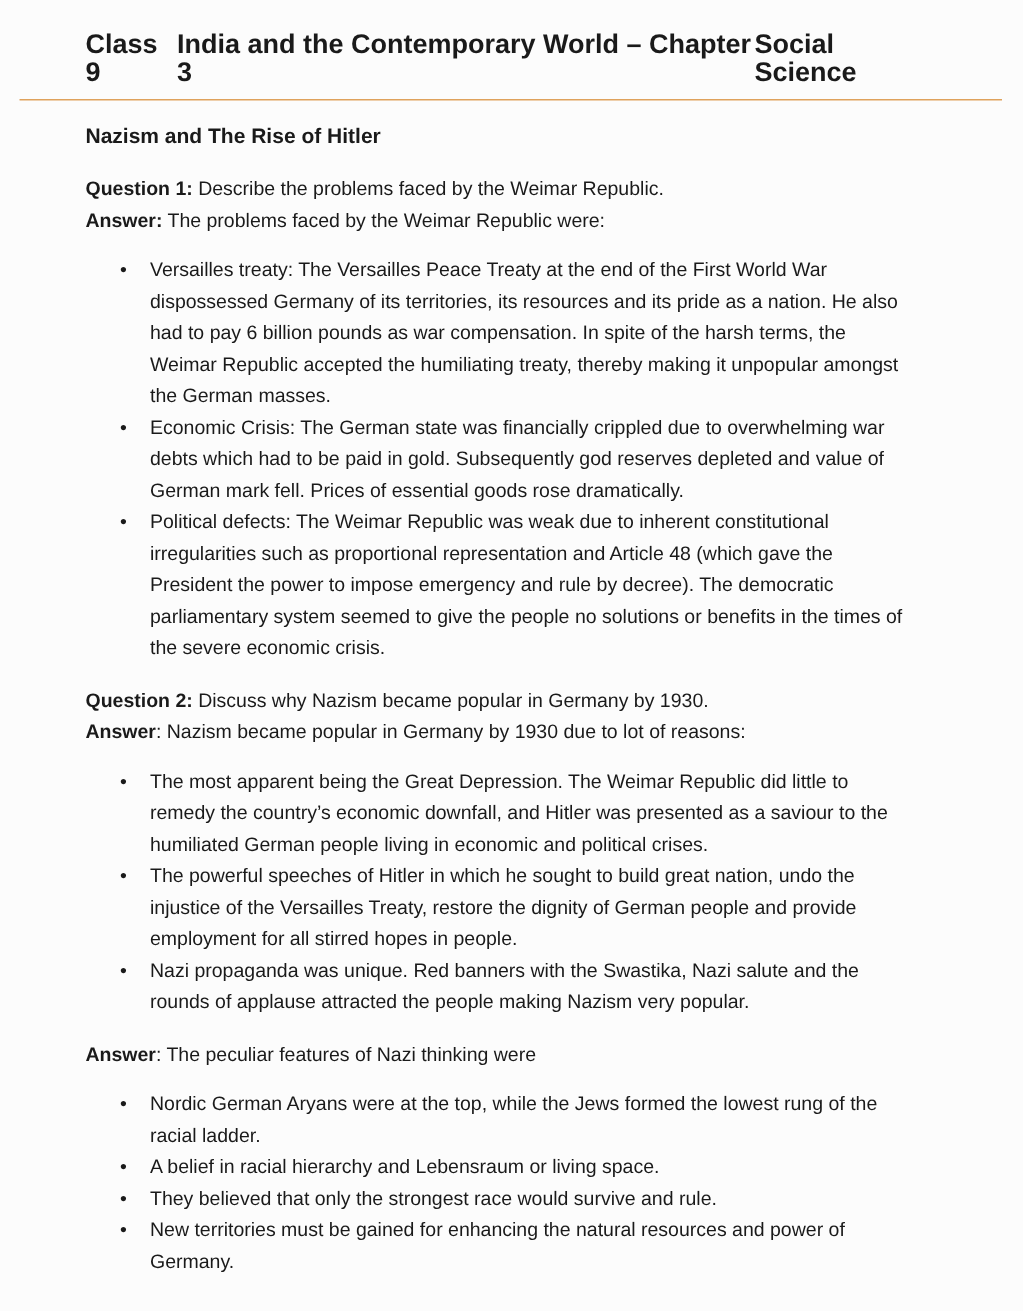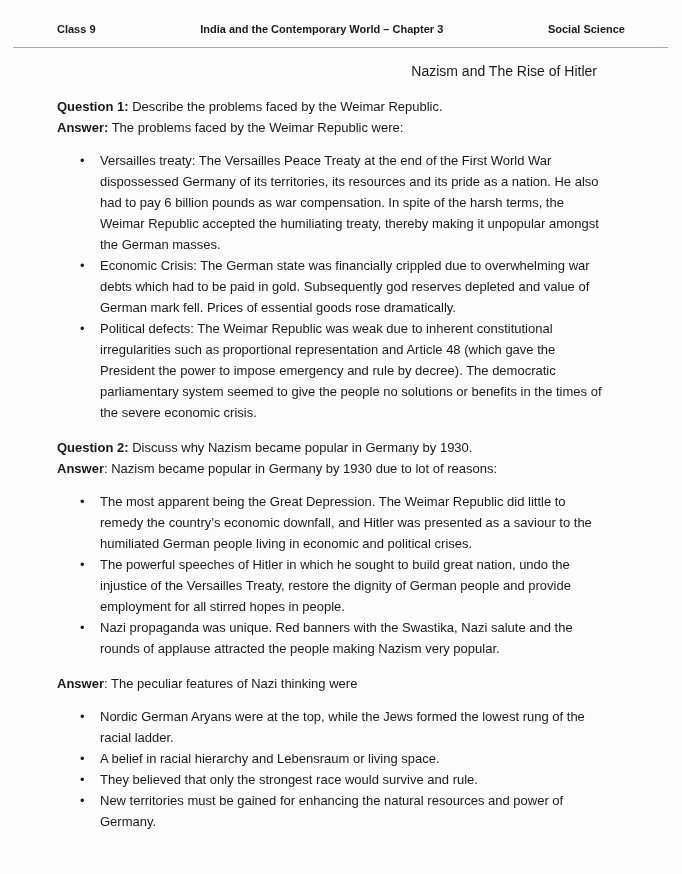--- a/index.html
+++ b/index.html
@@ -12,34 +12,34 @@
     background: #fcfcfc;
     font-family: "Liberation Sans", sans-serif;
     color: #1a1a1a;
     overflow: hidden;
   }
   .doc-header {
     display: flex;
     justify-content: space-between;
     align-items: baseline;
     margin: 20px 57px 0 57px;
-    font-size: 11px;
+    font-size: 18px;
     font-weight: 700;
     line-height: 19px;
   }
   .rule {
     border: none;
     border-top: 1.5px solid #dfa25c;
     margin: 8px 14px 0 13px;
   }
   .doc-title {
     margin: 14px 85px 0 57px;
-    text-align: right;
+    text-align: left;
     font-size: 14px;
-    font-weight: 400;
+    font-weight: 700;
     line-height: 18px;
   }
   .content {
     margin: 0 77px 0 57px;
     font-size: 13px;
     line-height: 21px;
   }
   .qa {
     margin-top: 14px;
   }

